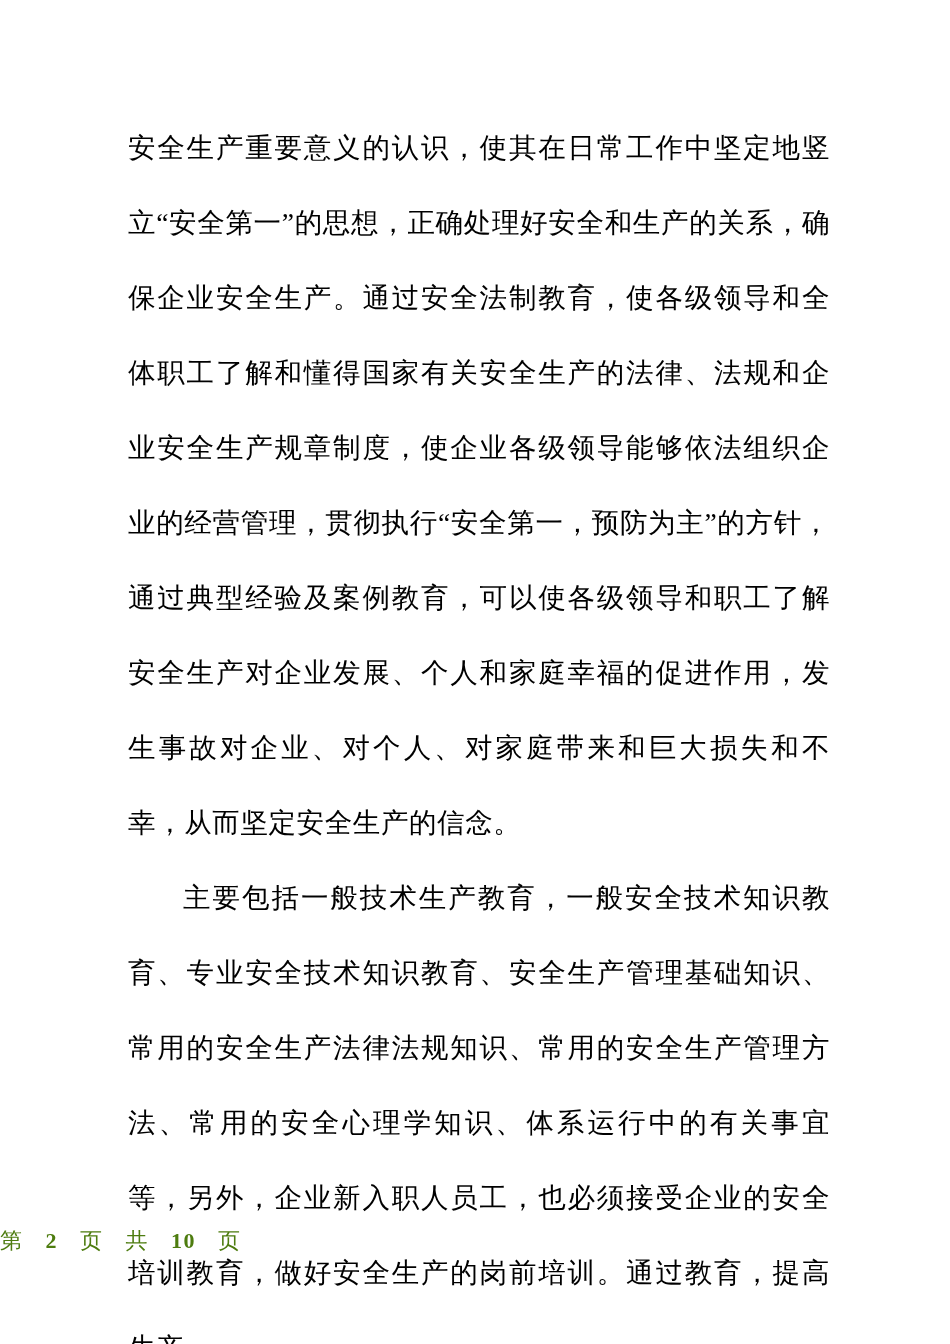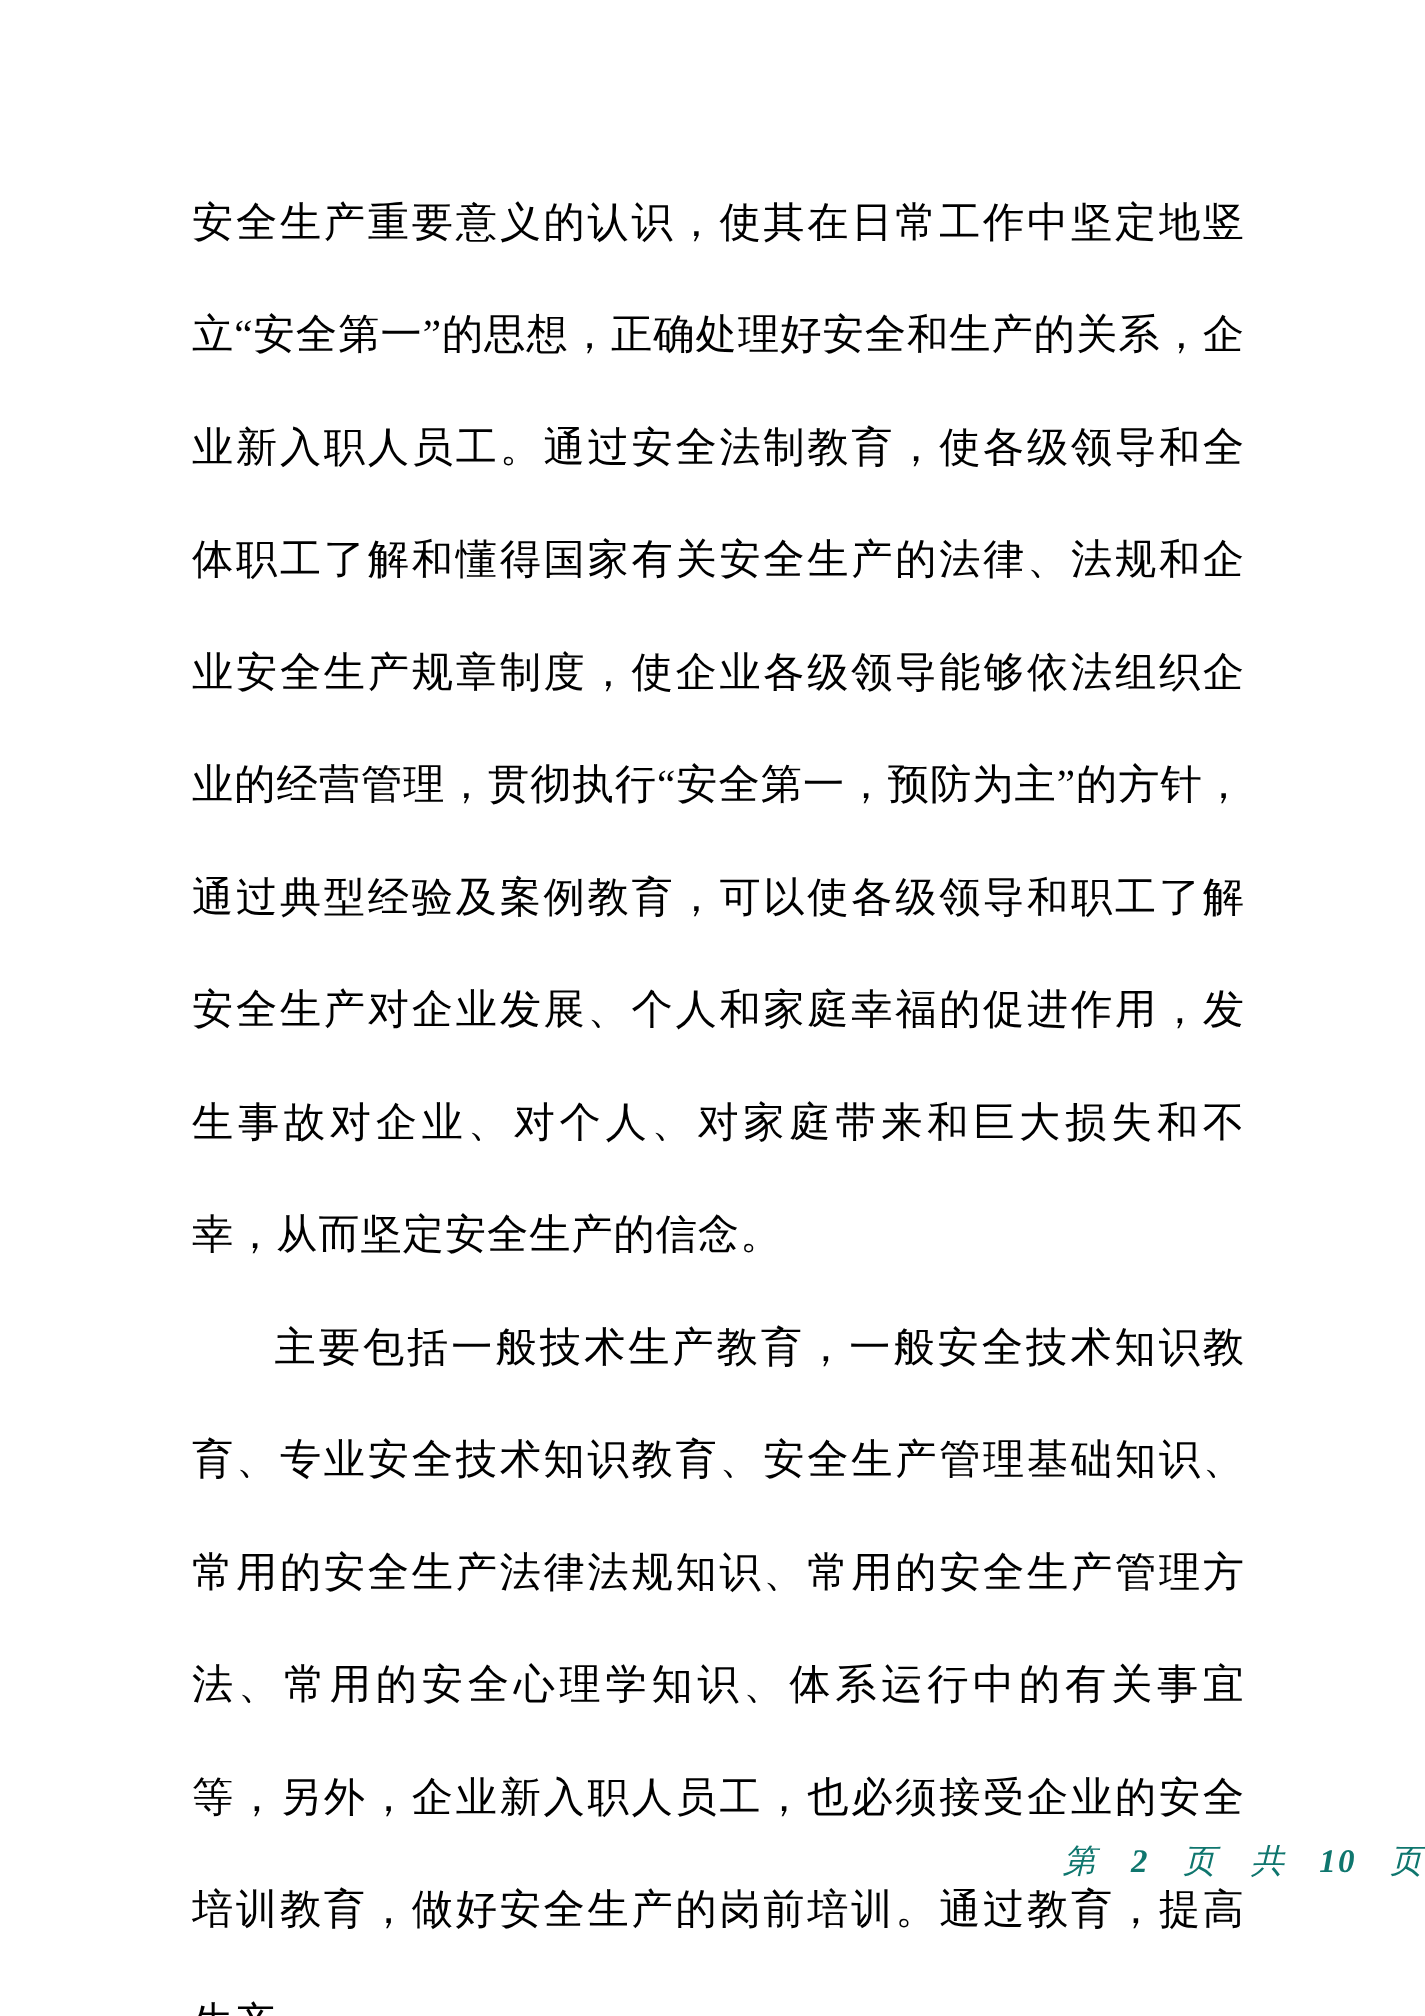--- a/index.html
+++ b/index.html
@@ -36,42 +36,41 @@
     text-indent: 0;
   }
   .para.indent {
     text-indent: 2em;
   }
   .footer {
     position: absolute;
     left: 0;
     right: 0;
     bottom: 88px;
-    text-align: right;
+    text-align: left;
     font-size: 22px;
     letter-spacing: 1.5px;
-    color: #0f766e;
-    font-style: italic;
+    color: #4d7c0f;
   }
   .footer .num {
     font-weight: bold;
   }
   .footer span {
     display: inline-block;
   }
   .footer .gap {
     width: 8px;
   }
 </style>
 </head>
 <body>
 
 <div class="page">
   <div class="doc-body">
-    <p class="para">安全生产重要意义的认识，使其在日常工作中坚定地竖立“安全第一”的思想，正确处理好安全和生产的关系，企业新入职人员工。通过安全法制教育，使各级领导和全体职工了解和懂得国家有关安全生产的法律、法规和企业安全生产规章制度，使企业各级领导能够依法组织企业的经营管理，贯彻执行“安全第一，预防为主”的方针，通过典型经验及案例教育，可以使各级领导和职工了解安全生产对企业发展、个人和家庭幸福的促进作用，发生事故对企业、对个人、对家庭带来和巨大损失和不幸，从而坚定安全生产的信念。</p>
+    <p class="para">安全生产重要意义的认识，使其在日常工作中坚定地竖立“安全第一”的思想，正确处理好安全和生产的关系，确保企业安全生产。通过安全法制教育，使各级领导和全体职工了解和懂得国家有关安全生产的法律、法规和企业安全生产规章制度，使企业各级领导能够依法组织企业的经营管理，贯彻执行“安全第一，预防为主”的方针，通过典型经验及案例教育，可以使各级领导和职工了解安全生产对企业发展、个人和家庭幸福的促进作用，发生事故对企业、对个人、对家庭带来和巨大损失和不幸，从而坚定安全生产的信念。</p>
     <p class="para indent">主要包括一般技术生产教育，一般安全技术知识教育、专业安全技术知识教育、安全生产管理基础知识、常用的安全生产法律法规知识、常用的安全生产管理方法、常用的安全心理学知识、体系运行中的有关事宜等，另外，企业新入职人员工，也必须接受企业的安全培训教育，做好安全生产的岗前培训。通过教育，提高生产</p>
   </div>
   <div class="footer">
     <span>第</span>
     <span class="gap"></span>
     <span class="num">2</span>
     <span class="gap"></span>
     <span>页</span>
     <span class="gap"></span>
     <span>共</span>

